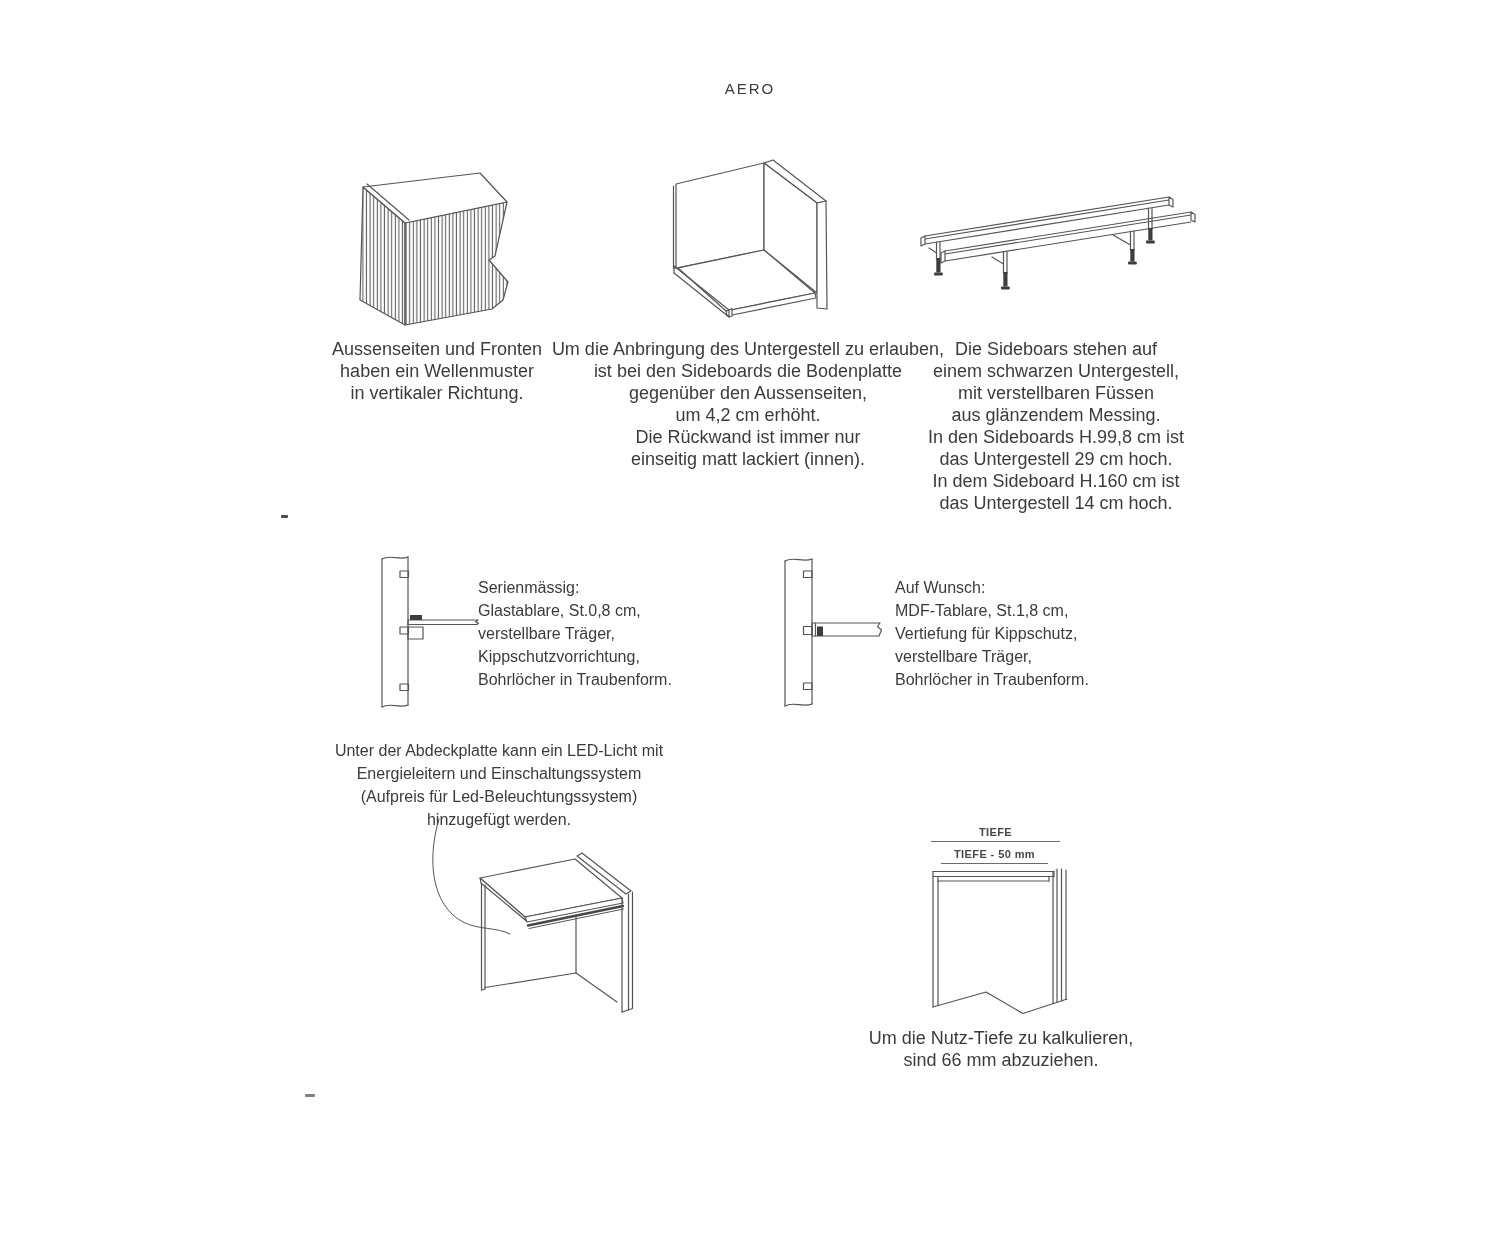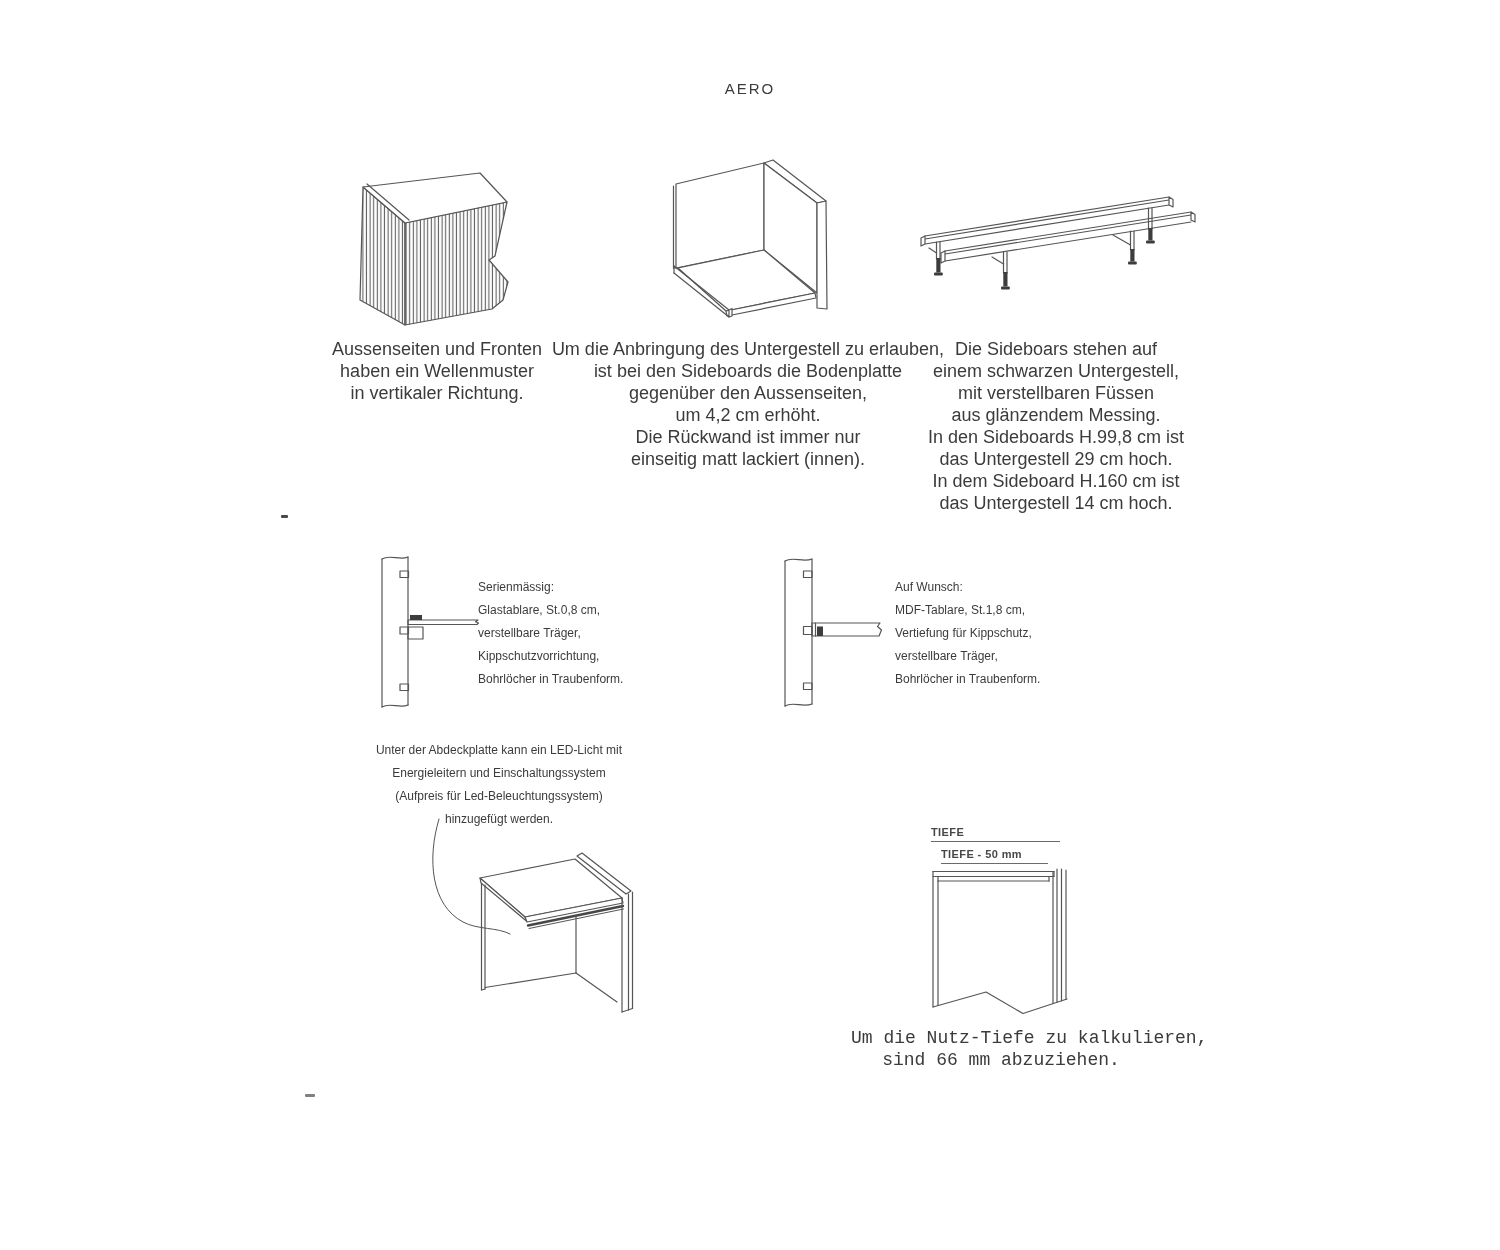--- a/index.html
+++ b/index.html
@@ -4,22 +4,22 @@
 <style>
   :root { --text:#3b3b3b; --line:#555555; --dark_fill:#3d3d3d; --background:#ffffff; }
   * { margin:0; padding:0; box-sizing:border-box; }
   body { font-family:"Liberation Sans", sans-serif; background:#e8e8e8; }
   .page { position:relative; width:1500px; height:1250px; background:var(--background); overflow:hidden; margin:0 auto; }
   .txt { position:absolute; color:var(--text); white-space:pre; }
   .center { text-align:center; }
   .brand { font-size:15px; letter-spacing:2px; width:100%; }
   .title { font-size:26px; font-weight:bold; letter-spacing:-0.2px; width:100%; }
   .cap  { font-size:18px; line-height:22px; }
-  .note { font-size:12px; line-height:23px; }
-  .dim  { font-size:11px; font-weight:bold; letter-spacing:0.4px; text-align:left;
+  .note { font-size:16px; line-height:23px; }
+  .dim  { font-size:11px; font-weight:bold; letter-spacing:0.4px; text-align:center;
           border-bottom:1.3px solid #6a6a6a; padding-bottom:3px; color:#474747; }
   .fig { position:absolute; }
   .lines { stroke:var(--line); fill:none; stroke-width:1.2; stroke-linejoin:round; stroke-linecap:round; }
   .wf { fill:#ffffff; }
   .df { fill:var(--dark_fill); stroke:none; }
   .speck { position:absolute; background:#4a4a4a; border-radius:1px; }
 </style>
 </head>
 <body>
 
@@ -190,19 +190,19 @@
       <line x1="119" y1="10.5" x2="119" y2="15"></line>
       <line x1="3" y1="5.5" x2="3" y2="141"></line>
       <line x1="8" y1="15" x2="8" y2="139.5"></line>
       <line x1="123" y1="5.5" x2="123" y2="137.5"></line>
       <line x1="127" y1="3" x2="127" y2="136.3"></line>
       <line x1="131.5" y1="3" x2="131.5" y2="134.8"></line>
       <line x1="136" y1="4" x2="136" y2="133.3"></line>
       <polyline points="3,141 56,126 93,147.5 137,133"></polyline>
     </g>
   </svg>
-  <div class="txt center cap" style="left:851px; top:1027px; width:300px;font-family:Liberation Mono, monospace;">Um die Nutz-Tiefe zu kalkulieren,
+  <div class="txt center cap" style="left:851px; top:1027px; width:300px;">Um die Nutz-Tiefe zu kalkulieren,
 sind 66 mm abzuziehen.</div>
 
   <div class="speck" style="left:281px; top:515px; width:7px; height:3px;"></div>
   <div class="speck" style="left:305px; top:1094px; width:10px; height:3px; opacity:0.7;"></div>
 
 </div>
 
 </body></html>

